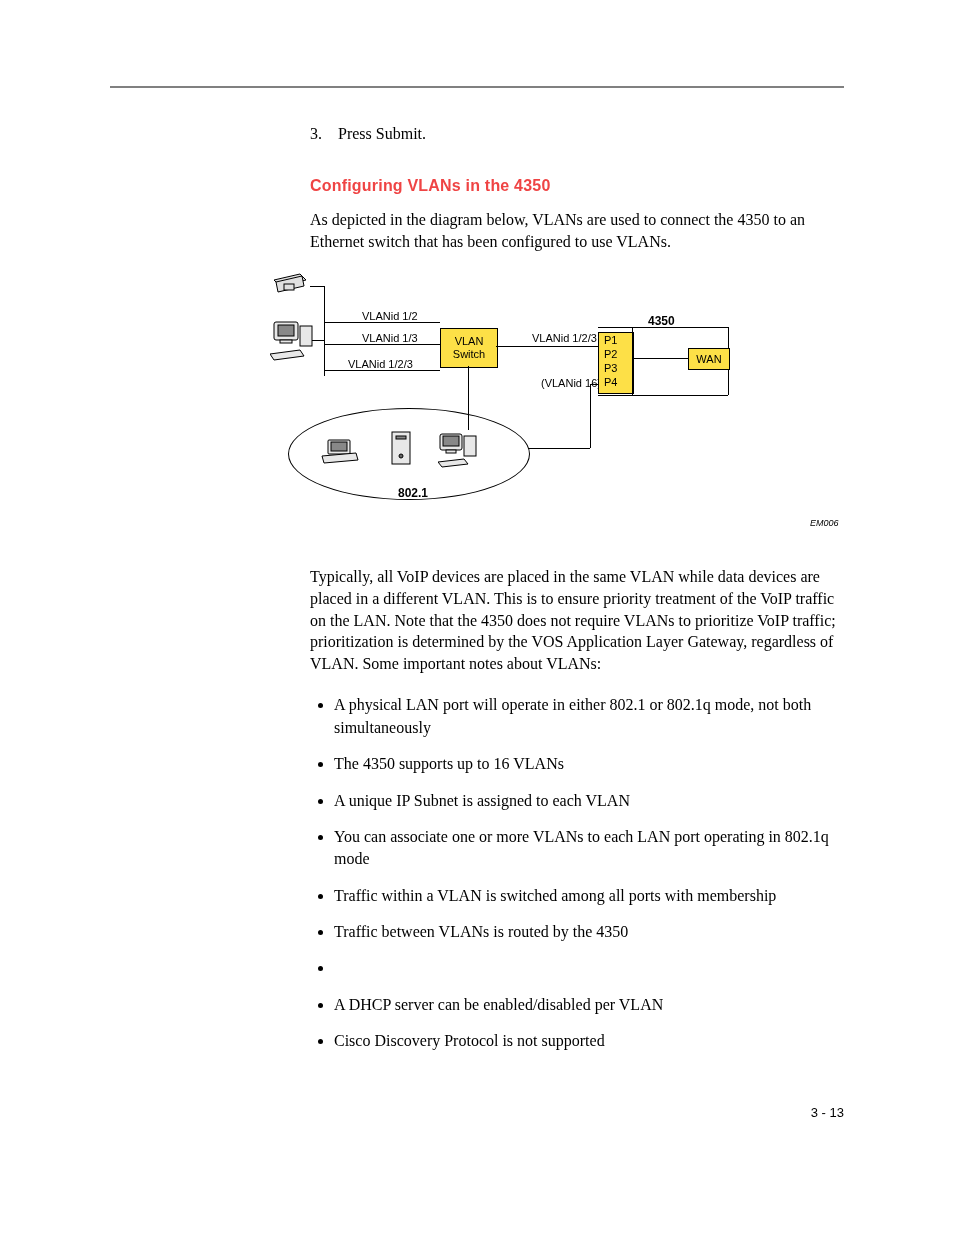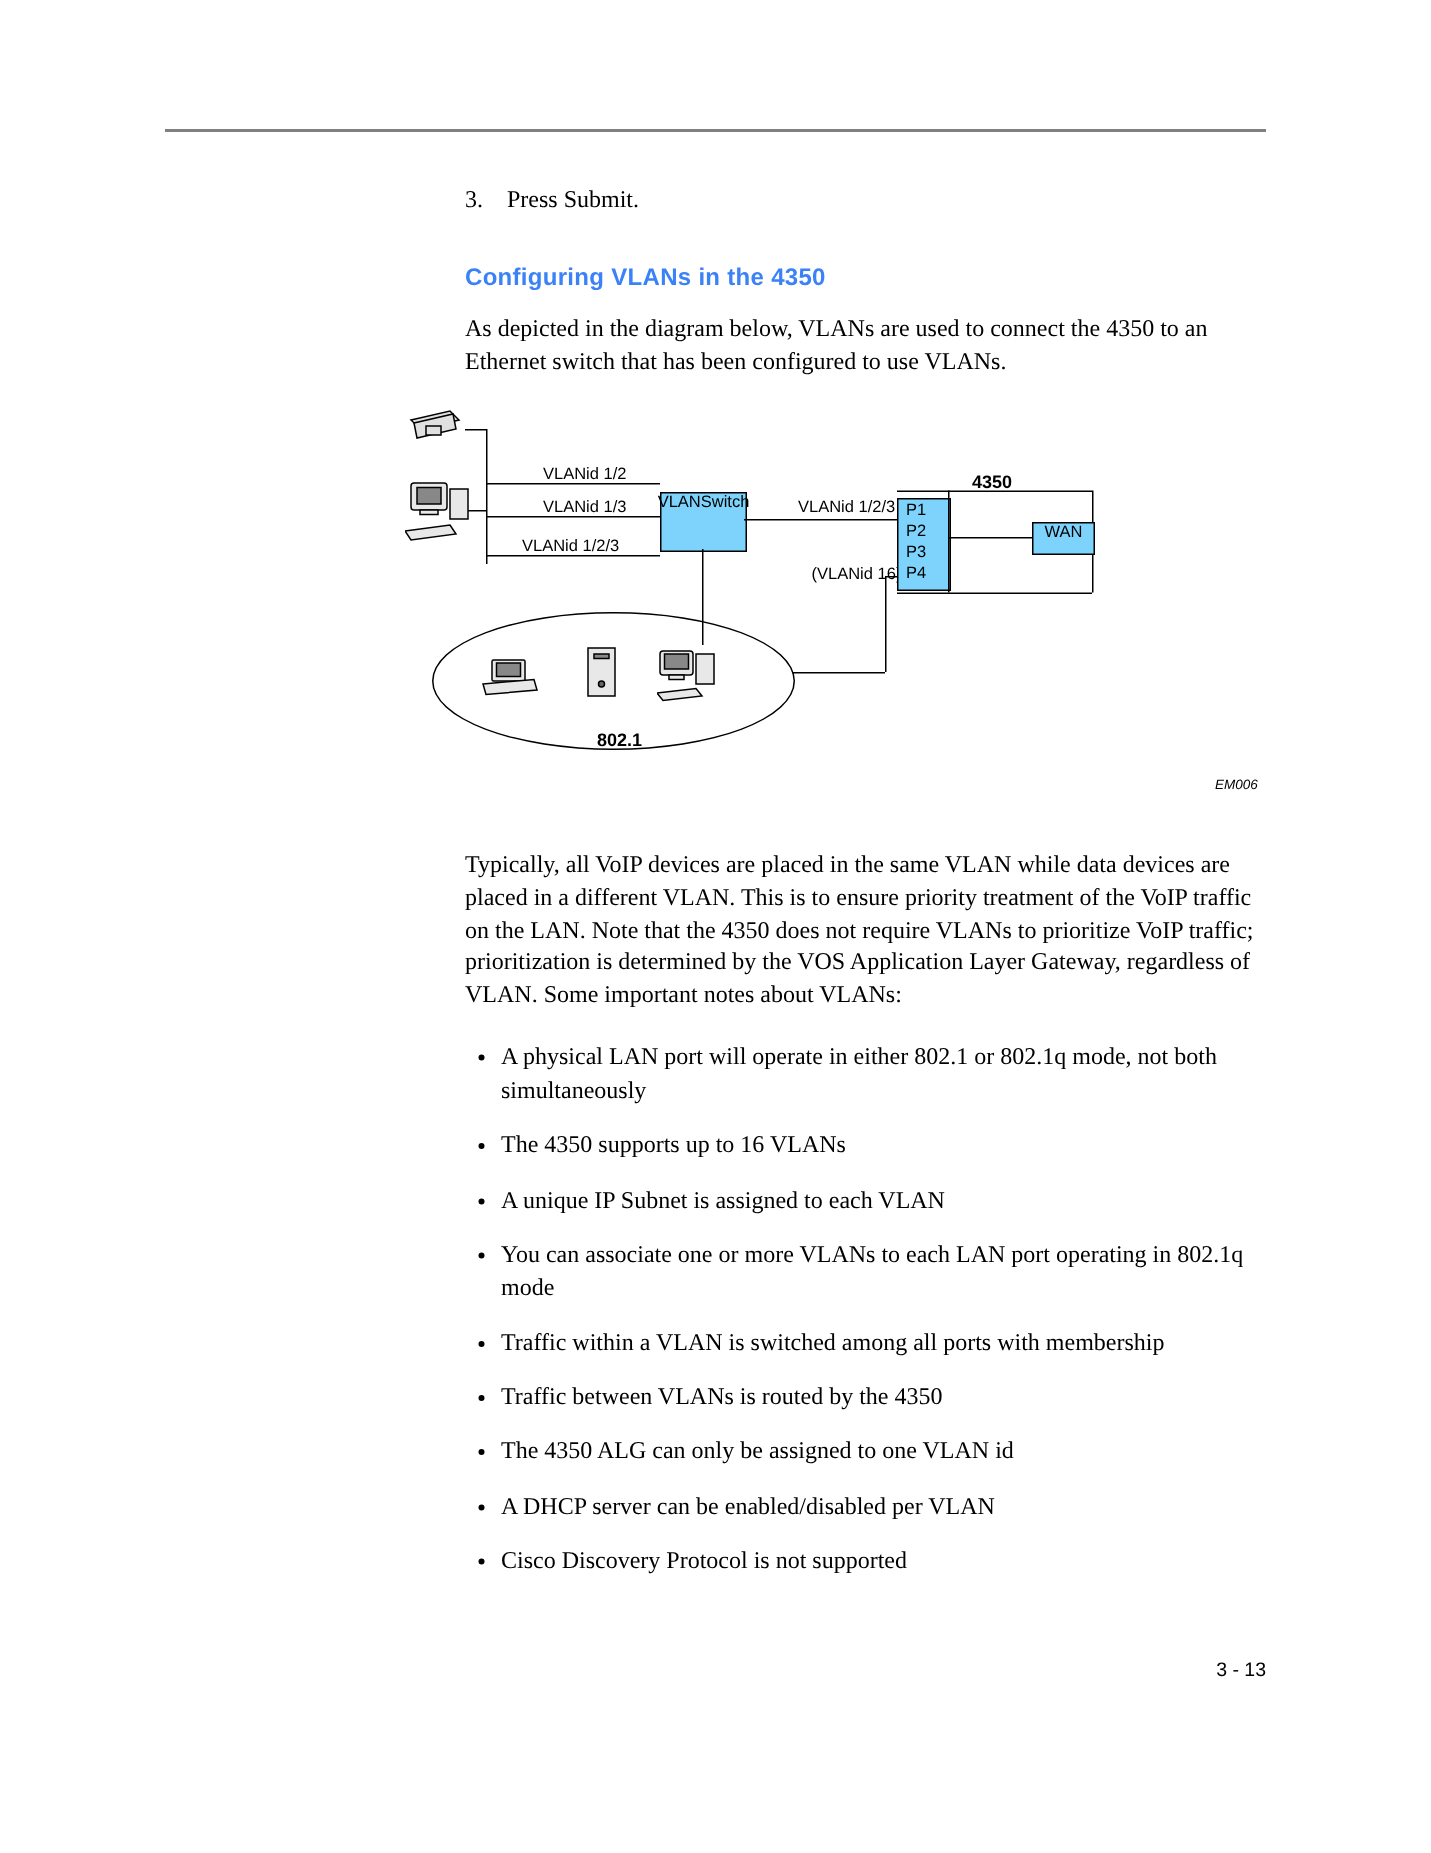--- a/index.html
+++ b/index.html
@@ -40,21 +40,21 @@
   ol.continue li {
     display: flex;
   }
   ol.continue li .num {
     width: 28px;
     flex-shrink: 0;
   }
   h3.section-title {
     font-family: "Futura", "Trebuchet MS", Arial, sans-serif;
     font-weight: bold;
-    color: #3b82f6;
+    color: #ef4444;
     font-size: 16px;
     margin: 0 0 14px 0;
     letter-spacing: 0.2px;
   }
   p.body {
     font-size: 16px;
     line-height: 1.35;
     margin: 0 0 20px 0;
   }
   
@@ -70,24 +70,24 @@
     position: absolute;
     background: #000;
   }
   .d-label {
     position: absolute;
     white-space: nowrap;
   }
   .d-box {
     position: absolute;
     border: 1px solid #000;
-    background: #7dd3fc;
+    background: #fde047;
     text-align: center;
     display: flex;
-    flex-direction: row;
+    flex-direction: column;
     justify-content: center;
   }
   .ellipse {
     position: absolute;
     border: 1px solid #000;
     border-radius: 50%;
   }
   .icon {
     position: absolute;
   }
@@ -259,21 +259,20 @@
     <p class="body">Typically, all VoIP devices are placed in the same VLAN while data devices are placed in a different VLAN. This is to ensure priority treatment of the VoIP traffic on the LAN. Note that the 4350 does not require VLANs to prioritize VoIP traffic; prioritization is determined by the VOS Application Layer Gateway, regardless of VLAN. Some important notes about VLANs:</p>
 
     <ul class="bullets">
       <li>A physical LAN port will operate in either 802.1 or 802.1q mode, not both simultaneously</li>
       <li>The 4350 supports up to 16 VLANs</li>
       <li>A unique IP Subnet is assigned to each VLAN</li>
       <li>You can associate one or more VLANs to each LAN port operating in 802.1q mode</li>
       <li>Traffic within a VLAN is switched among all ports with membership</li>
       <li>Traffic between VLANs is routed by the 4350</li>
       <li>
-        <span>The 4350 ALG can only be assigned to one VLAN id</span>
       </li>
       <li>A DHCP server can be enabled/disabled per VLAN</li>
       <li>Cisco Discovery Protocol is not supported</li>
     </ul>
 
   </div>
 
   <div class="footer">3 - 13</div>
 </div>
 

